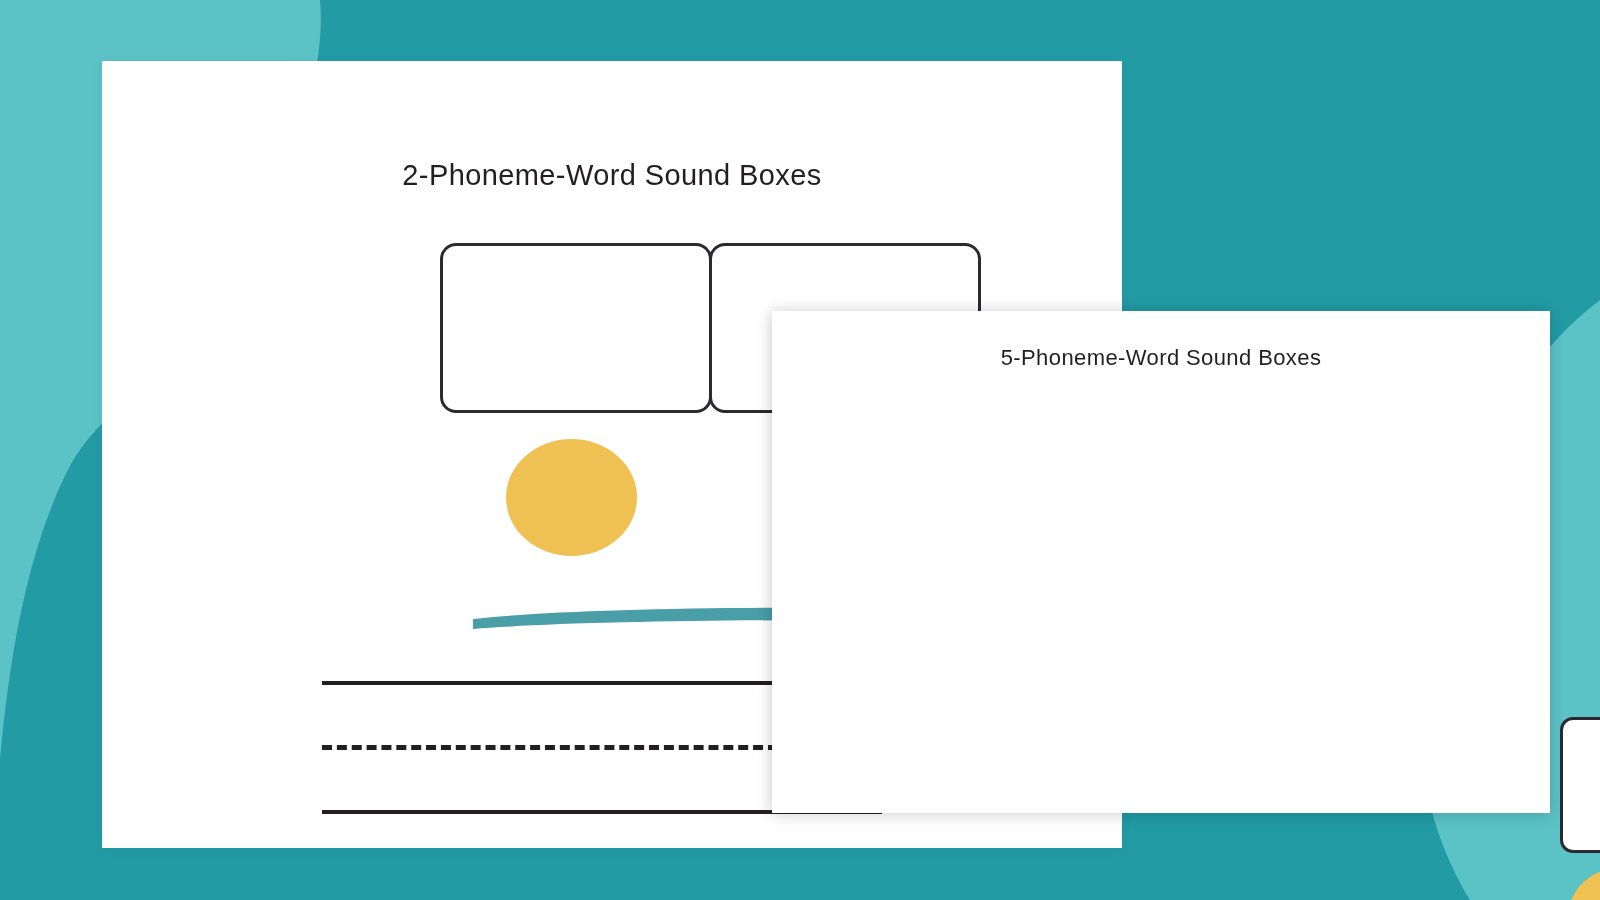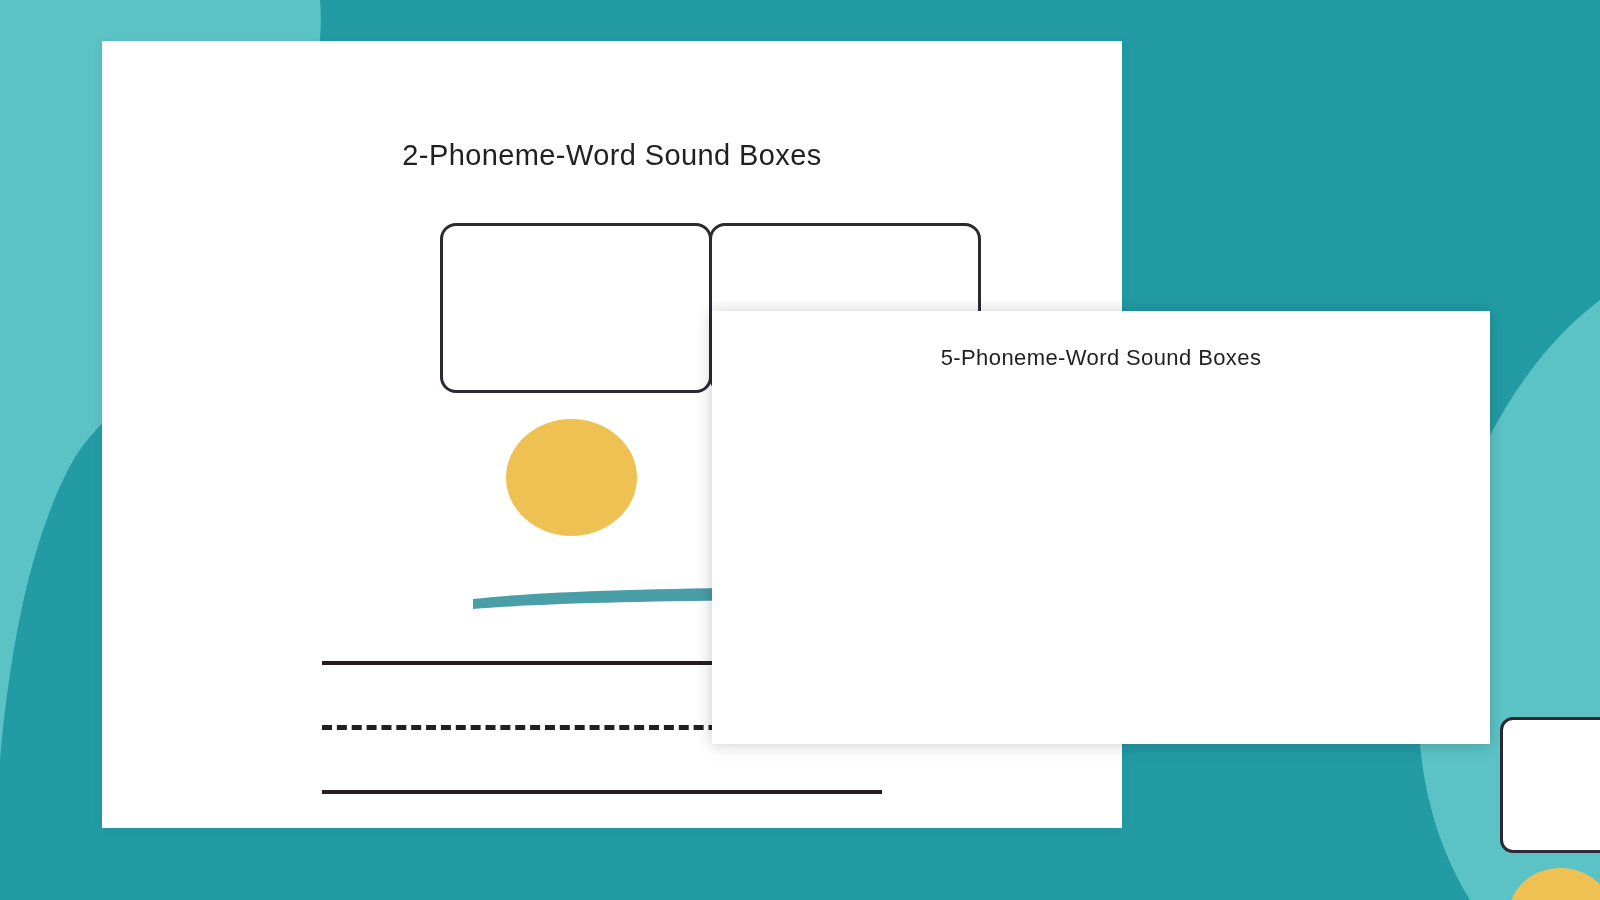--- a/index.html
+++ b/index.html
@@ -25,30 +25,30 @@
     inset: 0;
     width: 1600px;
     height: 900px;
   }
   .worksheet-card {
     position: absolute;
     background: #FFFFFF;
   }
   #card-2phoneme {
     left: 102px;
-    top: 41px;
+    top: 61px;
     width: 1020px;
     height: 787px;
     box-shadow: 0 2px 10px rgba(0,0,0,0.06);
   }
   #card-5phoneme {
-    left: 712px;
+    left: 772px;
     top: 311px;
     width: 778px;
-    height: 433px;
+    height: 502px;
     box-shadow: -2px -2px 14px rgba(0,0,0,0.10), 0 4px 16px rgba(0,0,0,0.10);
   }
   .card-title {
     position: absolute;
     width: 100%;
     text-align: center;
     color: #231F20;
     font-weight: 400;
     letter-spacing: 0.4px;
     white-space: nowrap;

